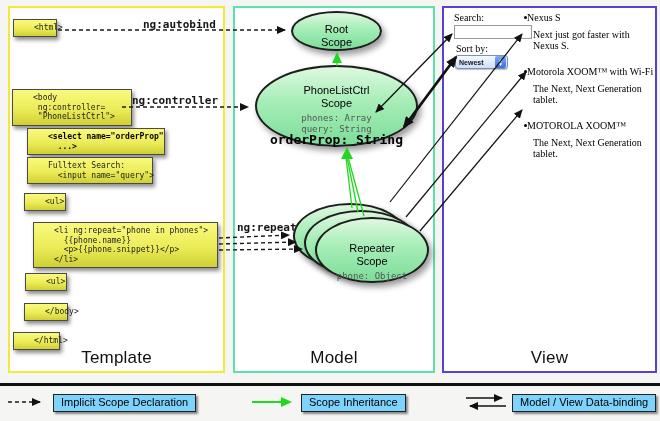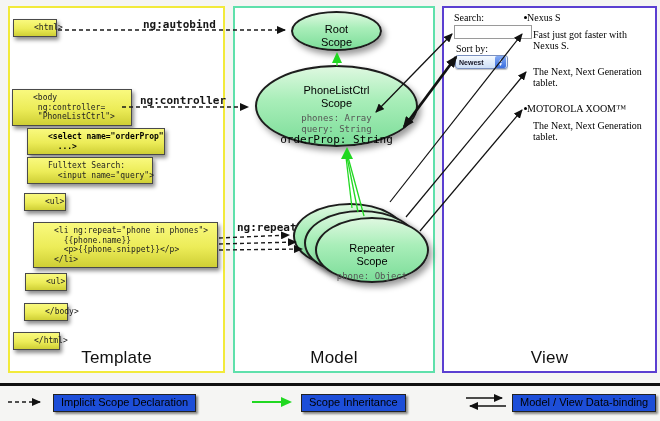--- a/index.html
+++ b/index.html
@@ -24,22 +24,22 @@
 
   
   .ellipse{position:absolute;z-index:10;box-sizing:border-box;border:2px solid #1d1d1d;
     border-radius:50%;
     background:linear-gradient(180deg,#def8e0 0%,#a9eeb9 42%,#7cdd99 100%);
     box-shadow:3px 4px 6px rgba(0,0,0,.40);
     display:flex;flex-direction:column;align-items:center;justify-content:flex-end;text-align:center;}
   .scope-title{font-size:11px;line-height:13px;color:#000;white-space:pre;}
   .scope-props{font-family:"DejaVu Sans Mono",monospace;font-size:9px;line-height:10.5px;
                color:#555;white-space:pre;text-align:left;margin-top:3px;}
-  .scope-prop-bold{font-family:"DejaVu Sans Mono",monospace;font-size:11px;line-height:11px;
-                   font-weight:normal;color:#000;white-space:pre;}
+  .scope-prop-bold{font-family:"DejaVu Sans Mono",monospace;font-size:13px;line-height:11px;
+                   font-weight:bold;color:#000;white-space:pre;}
 
   
   .nglabel{position:absolute;z-index:6;font-family:"DejaVu Sans Mono",monospace;
            font-weight:bold;font-size:11px;color:#161616;white-space:nowrap;}
 
   
   .view-label{position:absolute;font-family:"Liberation Serif",serif;font-size:10px;color:#000;}
   .search-input{position:absolute;left:454px;top:25px;width:72px;height:12px;
     border:1px solid #9a9a9a;background:#fff;font-size:9px;padding:0 2px;box-sizing:content-box;}
   .sort-select{position:absolute;left:455px;top:55px;width:53px;height:14px;display:flex;
@@ -51,21 +51,21 @@
     align-items:center;justify-content:center;font-size:5px;line-height:4px;}
 
   .bullets{position:absolute;left:524px;top:12px;width:130px;
            font-family:"Liberation Serif",serif;font-size:10px;color:#000;}
   .b-title{display:flex;margin-bottom:6px;}
   .dot{width:3px;height:3px;border-radius:50%;background:#000;margin-top:4px;flex:0 0 3px;}
   .b-desc{margin:0 0 15px 9px;}
 
   
   .legend-sep{position:absolute;left:0;top:383px;width:660px;height:3px;background:#101010;}
-  .legend-box{position:absolute;top:394px;height:16px;z-index:5;border:1px solid #222;background:#1d4ed8;
+  .legend-box{position:absolute;top:394px;height:16px;z-index:5;border:1px solid #222;background:#7dd3fc;
     box-shadow:1.5px 1.5px 2px rgba(0,0,0,.45);font-size:11px;line-height:15px;
     padding:0 7px;color:#000;white-space:nowrap;}
 
   
   .overlay{position:absolute;left:0;top:0;width:660px;height:421px;z-index:40;pointer-events:none;}
 </style>
 </head>
 <body>
 
 <div class="stage">
@@ -91,21 +91,21 @@
   <div class="codebox" style="left:24px;top:193px;width:34px;">&lt;ul&gt;</div>
   <div class="codebox" style="left:33px;top:222px;width:185px;">&lt;li ng:repeat="phone in phones"&gt;
   {{phone.name}}
   &lt;p&gt;{{phone.snippet}}&lt;/p&gt;
 &lt;/li&gt;</div>
   <div class="codebox" style="left:25px;top:273px;width:34px;">&lt;ul&gt;</div>
   <div class="codebox" style="left:24px;top:303px;width:44px;">&lt;/body&gt;</div>
   <div class="codebox" style="left:13px;top:332px;width:47px;">&lt;/html&gt;</div>
 
   <div class="nglabel" style="left:143px;top:18px;">ng:autobind</div>
-  <div class="nglabel" style="left:140px;top:94px;">ng:controller</div>
+  <div class="nglabel" style="left:132px;top:94px;">ng:controller</div>
   <div class="nglabel" style="left:237px;top:221px;">ng:repeat</div>
 
   <div class="ellipse" style="left:291px;top:11px;width:91px;height:40px;">
     <div class="scope-title">Root
 Scope</div>
   </div>
 
   <div class="ellipse" style="left:255px;top:65px;width:163px;height:82px;">
     <div class="scope-title">PhoneListCtrl
 Scope</div>
@@ -132,23 +132,27 @@
         <span>▼</span>
       </span>
   </div>
 
   <div class="bullets">
     <div>
       <div class="b-title">
           <span class="dot"></span>
         <span>Nexus S</span>
         </div>
-      <div class="b-desc">Fast just got faster with Nexus S.</div>
+      <div class="b-desc">Next just got faster with Nexus S.</div>
     </div>
     <div>
+      <div class="b-title">
+          <span class="dot"></span>
+        <span>Motorola XOOM™ with Wi-Fi</span>
+        </div>
       <div class="b-desc">The Next, Next Generation tablet.</div>
     </div>
     <div>
       <div class="b-title">
           <span class="dot"></span>
         <span>MOTOROLA XOOM™</span>
         </div>
       <div class="b-desc">The Next, Next Generation tablet.</div>
     </div>
   </div>

